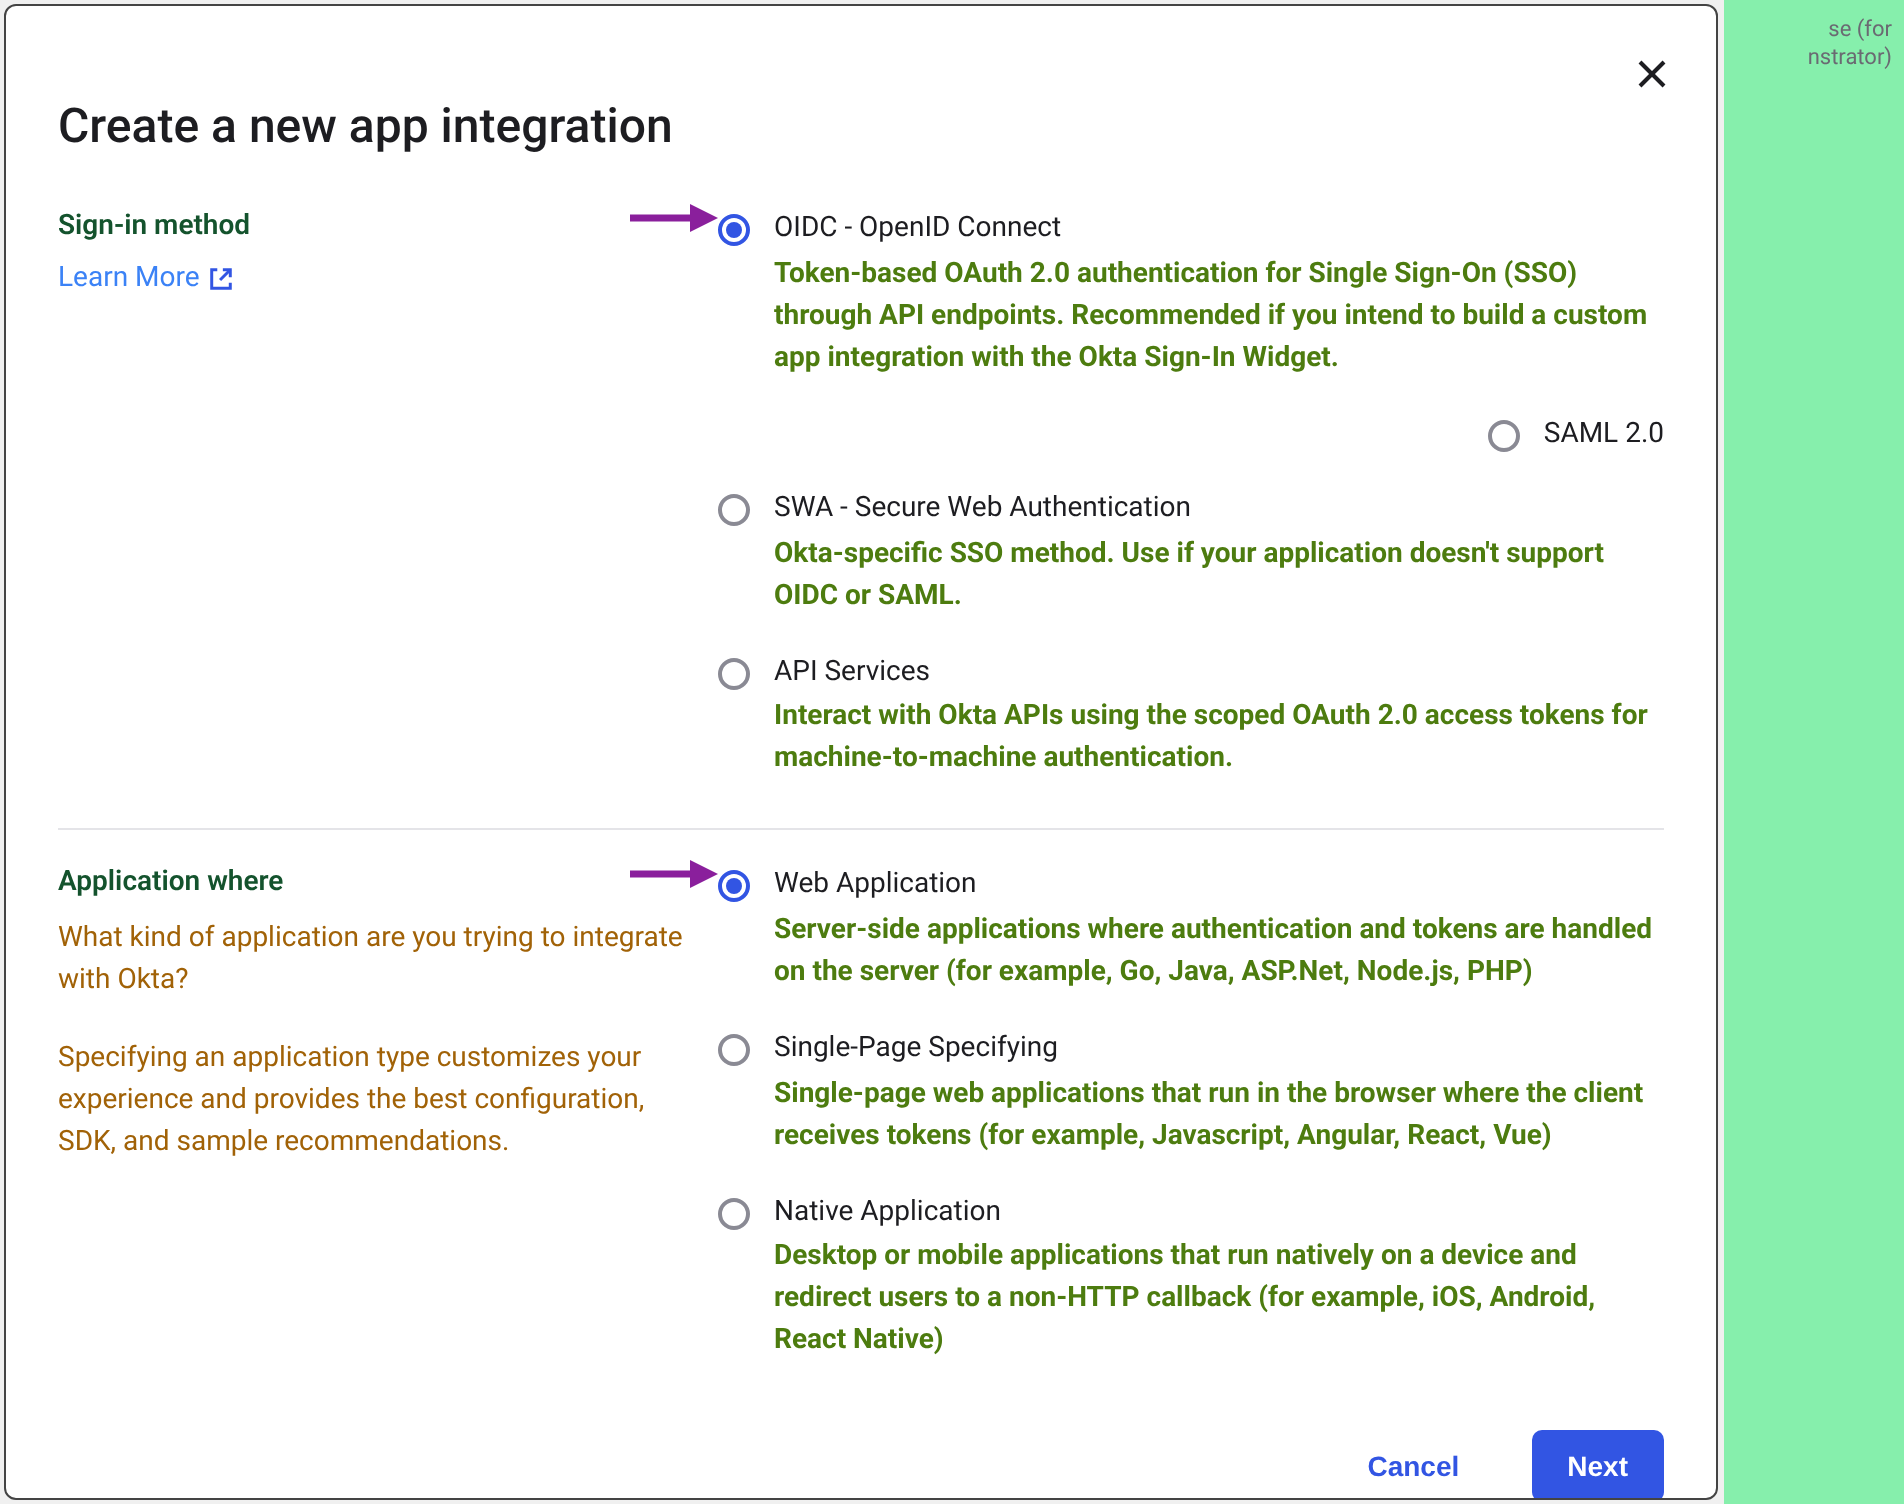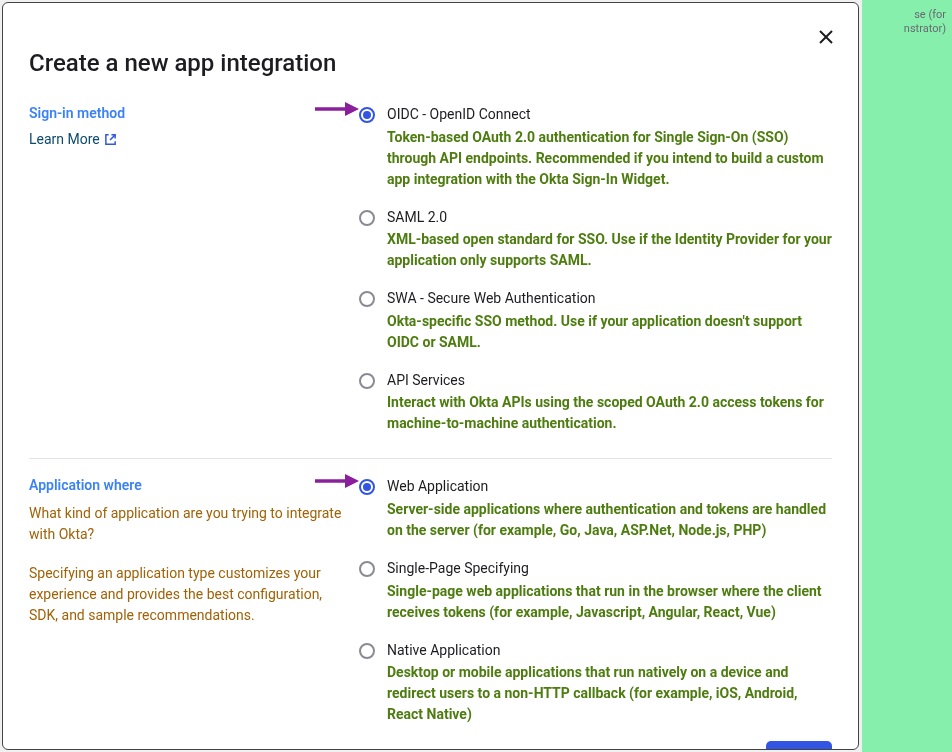--- a/index.html
+++ b/index.html
@@ -72,31 +72,31 @@
   }
   .left-col {
     width: 330px;
     flex: none;
     padding-right: 8px;
     box-sizing: border-box;
   }
   .left-col .heading {
     font-weight: 600;
     font-size: 14px;
-    color: #3b82f6;
+    color: #14532d;
     margin: 0 0 10px 0;
   }
   .left-col .subtext {
     font-size: 14px;
     color: #a16207;
     line-height: 1.5;
     margin: 0 0 18px 0;
   }
   .learn-more {
-    color: #0c4a6e;
+    color: #3b82f6;
     font-size: 14px;
     text-decoration: none;
     display: inline-flex;
     align-items: center;
     gap: 4px;
     cursor: pointer;
   }
   .learn-more svg { flex: none; }
   .right-col {
     flex: 1;
@@ -223,21 +223,20 @@
           <span class="radio checked"></span>
           <div>
             <div class="radio-label">OIDC - OpenID Connect</div>
             <div class="radio-desc">Token-based OAuth 2.0 authentication for Single Sign-On (SSO) through API endpoints. Recommended if you intend to build a custom app integration with the Okta Sign-In Widget.</div>
           </div>
         </div>
         <div class="radio-row">
           <span class="radio"></span>
           <div>
             <div class="radio-label">SAML 2.0</div>
-            <div class="radio-desc">XML-based open standard for SSO. Use if the Identity Provider for your application only supports SAML.</div>
           </div>
         </div>
         <div class="radio-row">
           <span class="radio"></span>
           <div>
             <div class="radio-label">SWA - Secure Web Authentication</div>
             <div class="radio-desc">Okta-specific SSO method. Use if your application doesn't support OIDC or SAML.</div>
           </div>
         </div>
         <div class="radio-row" style="margin-bottom:6px;">

